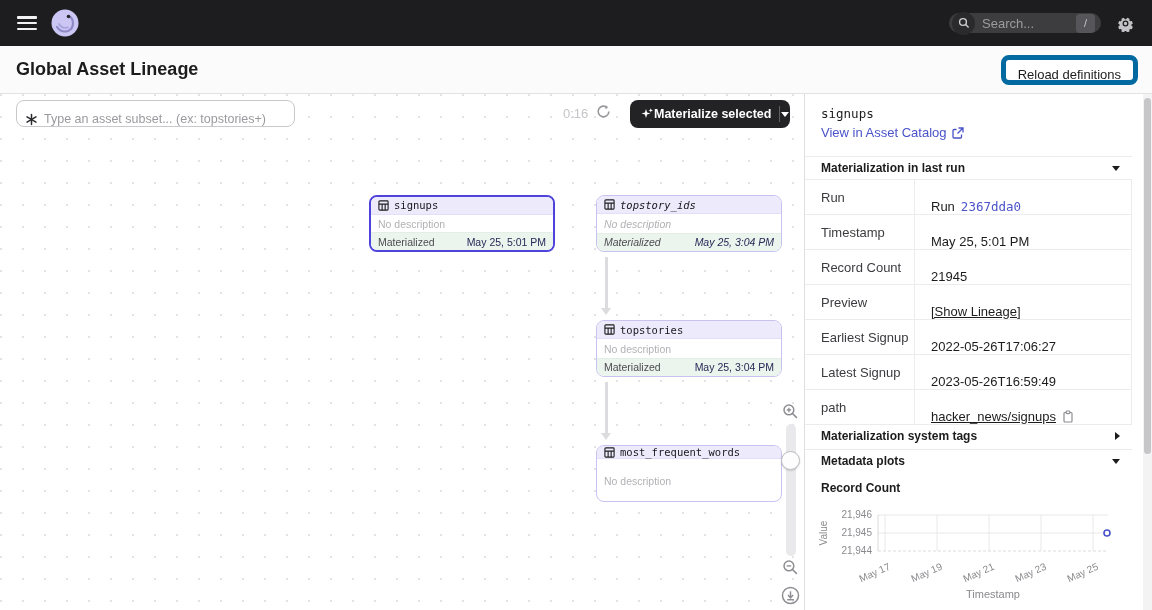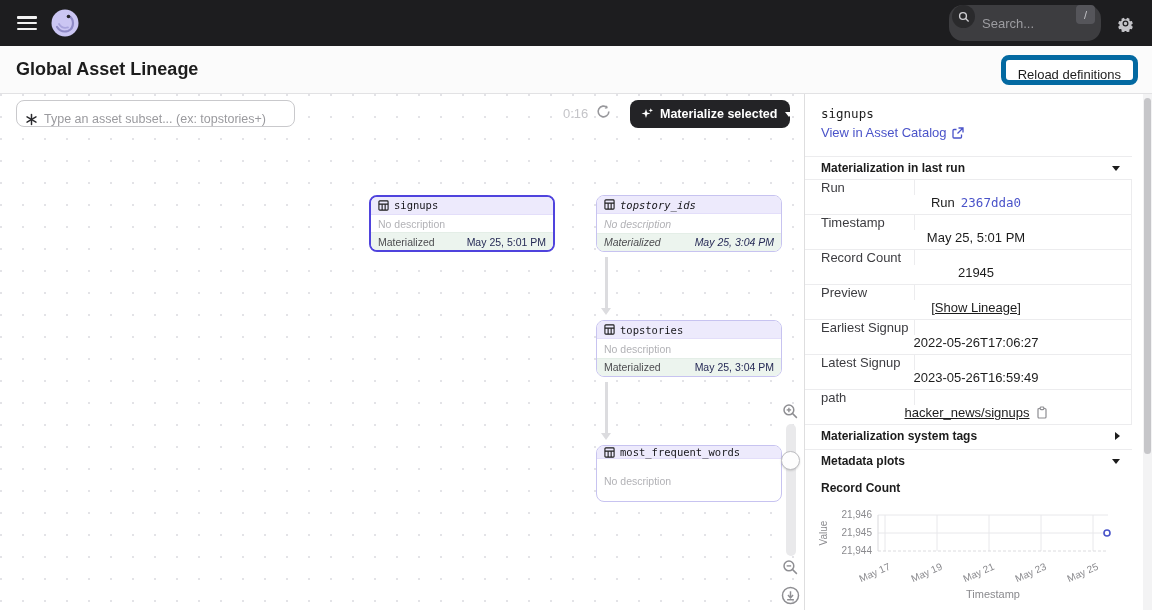--- a/index.html
+++ b/index.html
@@ -7,41 +7,41 @@
 
   
   .header { position:absolute; left:0; top:0; width:1152px; height:46px; background:#1d1d1f; display:flex; align-items:center; }
   .hamburger { width:20px; height:14px; margin-left:17px; display:flex; flex-direction:column; justify-content:space-between; cursor:pointer; }
   .hamburger span { display:block; height:2.5px; background:#f2f2f2; border-radius:1px; }
   .logo { width:30px; height:30px; margin-left:13px; }
   .nav { display:flex; gap:24px; margin-left:26px; }
   .nav-item { font-size:13.5px; color:#a2a2a6; cursor:pointer; }
   .nav-item.active { color:#ffffff; font-weight:bold; }
   .header-right { margin-left:auto; display:flex; align-items:center; gap:16px; margin-right:18px; }
-  .search-pill { display:flex; width:152px; height:36px; background:#3d3d40; border-radius:14px; padding:0 6px 0 3px; }
+  .search-pill { display:flex; align-items:center; width:152px; height:20px; background:#3d3d40; border-radius:14px; padding:0 6px 0 3px; }
   .search-iconwrap { width:23px; height:23px; border-radius:50%; background:#2a2a2c; display:flex; align-items:center; justify-content:center; }
   .search-pill input { flex:1; background:transparent; border:none; outline:none; color:#a9a9ad; font-size:13px; margin-left:7px; width:70px; }
   .search-pill input::placeholder { color:#9c9c a0; color:#9c9ca0; }
   .slash-badge { min-width:19px; height:19px; background:#55555a; border-radius:4px; color:#c3c3c7; font-size:11px; display:flex; align-items:center; justify-content:center; }
 
   
   .titlebar { position:absolute; left:0; top:46px; width:1152px; height:48px; background:#fbfbfb; border-bottom:1px solid #e2e2e4; display:flex; align-items:center; }
   .page-title { font-size:18px; font-weight:bold; color:#1c1c1c; margin-left:16px; }
   .reload-btn { margin-left:auto; margin-right:14px; display:flex; align-items:center; gap:7px; background:#fff; border:5px solid #0369a1; border-radius:8px; height:30px; padding:0 12px; font-size:13px; color:#1c1c1c; cursor:pointer;flex-direction:column; }
 
   
   .canvas { position:absolute; left:0; top:94px; width:804px; height:516px; background:#fff;
     background-image:radial-gradient(circle,#e3e3e7 1.1px,transparent 1.3px); background-size:22px 22px; background-position:12px 12px; }
   .asset-filter { position:absolute; left:16px; top:6px; width:279px; height:27px; border:1px solid #c9c9cc; border-radius:8px; background:#fff; display:flex; align-items:flex-end; padding:0 8px; }
   .asset-filter input { border:none; outline:none; font-size:12.5px; color:#333; flex:1; margin-left:6px; background:transparent; }
   .asset-filter input::placeholder { color:#9a9a9e; }
   .timer { position:absolute; left:563px; top:12px; font-size:13px; color:#c4c4c8; }
   .refresh-sm { position:absolute; left:596px; top:10px; cursor:pointer; }
   .mat-btn { position:absolute; left:630px; top:6px; width:160px; height:28px; background:#232326; border-radius:8px; display:flex; align-items:center; color:#fff; cursor:pointer; }
-  .mat-main { display:flex; align-items:center; gap:6px; padding:0 8px 0 10px; flex:1; }
+  .mat-main { display:flex; align-items:center; padding:0 8px 0 10px; flex:1; }
   .mat-label { font-size:12.5px; font-weight:bold; white-space:nowrap; }
   .mat-divider { width:1px; height:16px; background:rgba(255,255,255,0.28); }
   .mat-caret { width:24px; display:flex; align-items:center; justify-content:center; cursor:pointer; height:100%; }
   .tri-down-w { width:0; height:0; border-left:4px solid transparent; border-right:4px solid transparent; border-top:5px solid #fff; }
 
   
   .node { position:absolute; width:186px; height:57px; background:#fff; border:1px solid #c7c3f0; border-radius:8px; overflow:hidden; cursor:pointer; display:flex; flex-direction:column; }
   .node.selected { border:2px solid #4f43dd; }
   .node-head { height:19px; background:#edeafc; display:flex; align-items:center; padding:0 7px; gap:5px; border-bottom:1px solid #e3defa; }
   .node-title { font-family:"DejaVu Sans Mono",monospace; font-size:10.5px; color:#18181c; }
@@ -60,21 +60,21 @@
 
   
   .sidebar { position:absolute; left:804px; top:94px; width:348px; height:516px; background:#fff; border-left:1px solid #dededf; }
   .sb-asset-name { position:absolute; left:16px; top:12px; font-family:"DejaVu Sans Mono",monospace; font-size:12.5px; color:#1c1c1c; }
   .sb-link { position:absolute; left:16px; top:31px; font-size:13px; color:#4a53c9; cursor:pointer; display:flex; align-items:center; gap:5px; }
   .section-hdr { position:absolute; left:0; width:327px; height:23px; border-top:1px solid #ececee; display:flex; align-items:center; justify-content:space-between; padding:0 12px 0 16px; cursor:pointer; }
   .section-title { font-size:12px; font-weight:bold; color:#1c1c1c; }
   .tri-down { width:0; height:0; border-left:4px solid transparent; border-right:4px solid transparent; border-top:5px solid #1c1c1c; }
   .tri-right { width:0; height:0; border-top:4px solid transparent; border-bottom:4px solid transparent; border-left:5px solid #1c1c1c; }
   .meta-table { position:absolute; left:0; top:85px; width:327px; border-top:1px solid #ececee; border-right:1px solid #ececee; }
-  .meta-row { height:35px; display:flex; align-items:center; border-bottom:1px solid #ececee; font-size:13px;flex-direction:column; }
+  .meta-row { height:35px; display:flex; align-items:flex-end; border-bottom:1px solid #ececee; font-size:13px; }
   .meta-label { width:110px; padding-left:16px; color:#3c3c40; border-right:1px solid #ececee; align-self:stretch; display:flex; align-items:center; }
   .meta-value { padding-left:16px; color:#1c1c1c; display:flex; align-items:center; gap:6px; }
   .run-id { font-family:"DejaVu Sans Mono",monospace; color:#4a53c9; font-size:12.5px; cursor:pointer; }
   .u-link { text-decoration:underline; cursor:pointer; color:#1c1c1c; }
   .chart-title { position:absolute; left:16px; top:387px; font-size:12px; font-weight:bold; color:#1c1c1c; }
   .chart-svg { position:absolute; left:10px; top:401px; }
   .sb-scroll-track { position:absolute; right:0; top:0; width:9px; height:516px; background:#f3f3f4; }
   .sb-scroll-thumb { position:absolute; right:1px; top:4px; width:7px; height:356px; background:#c6c6c9; border-radius:4px; cursor:pointer; }
 </style>
 </head>

